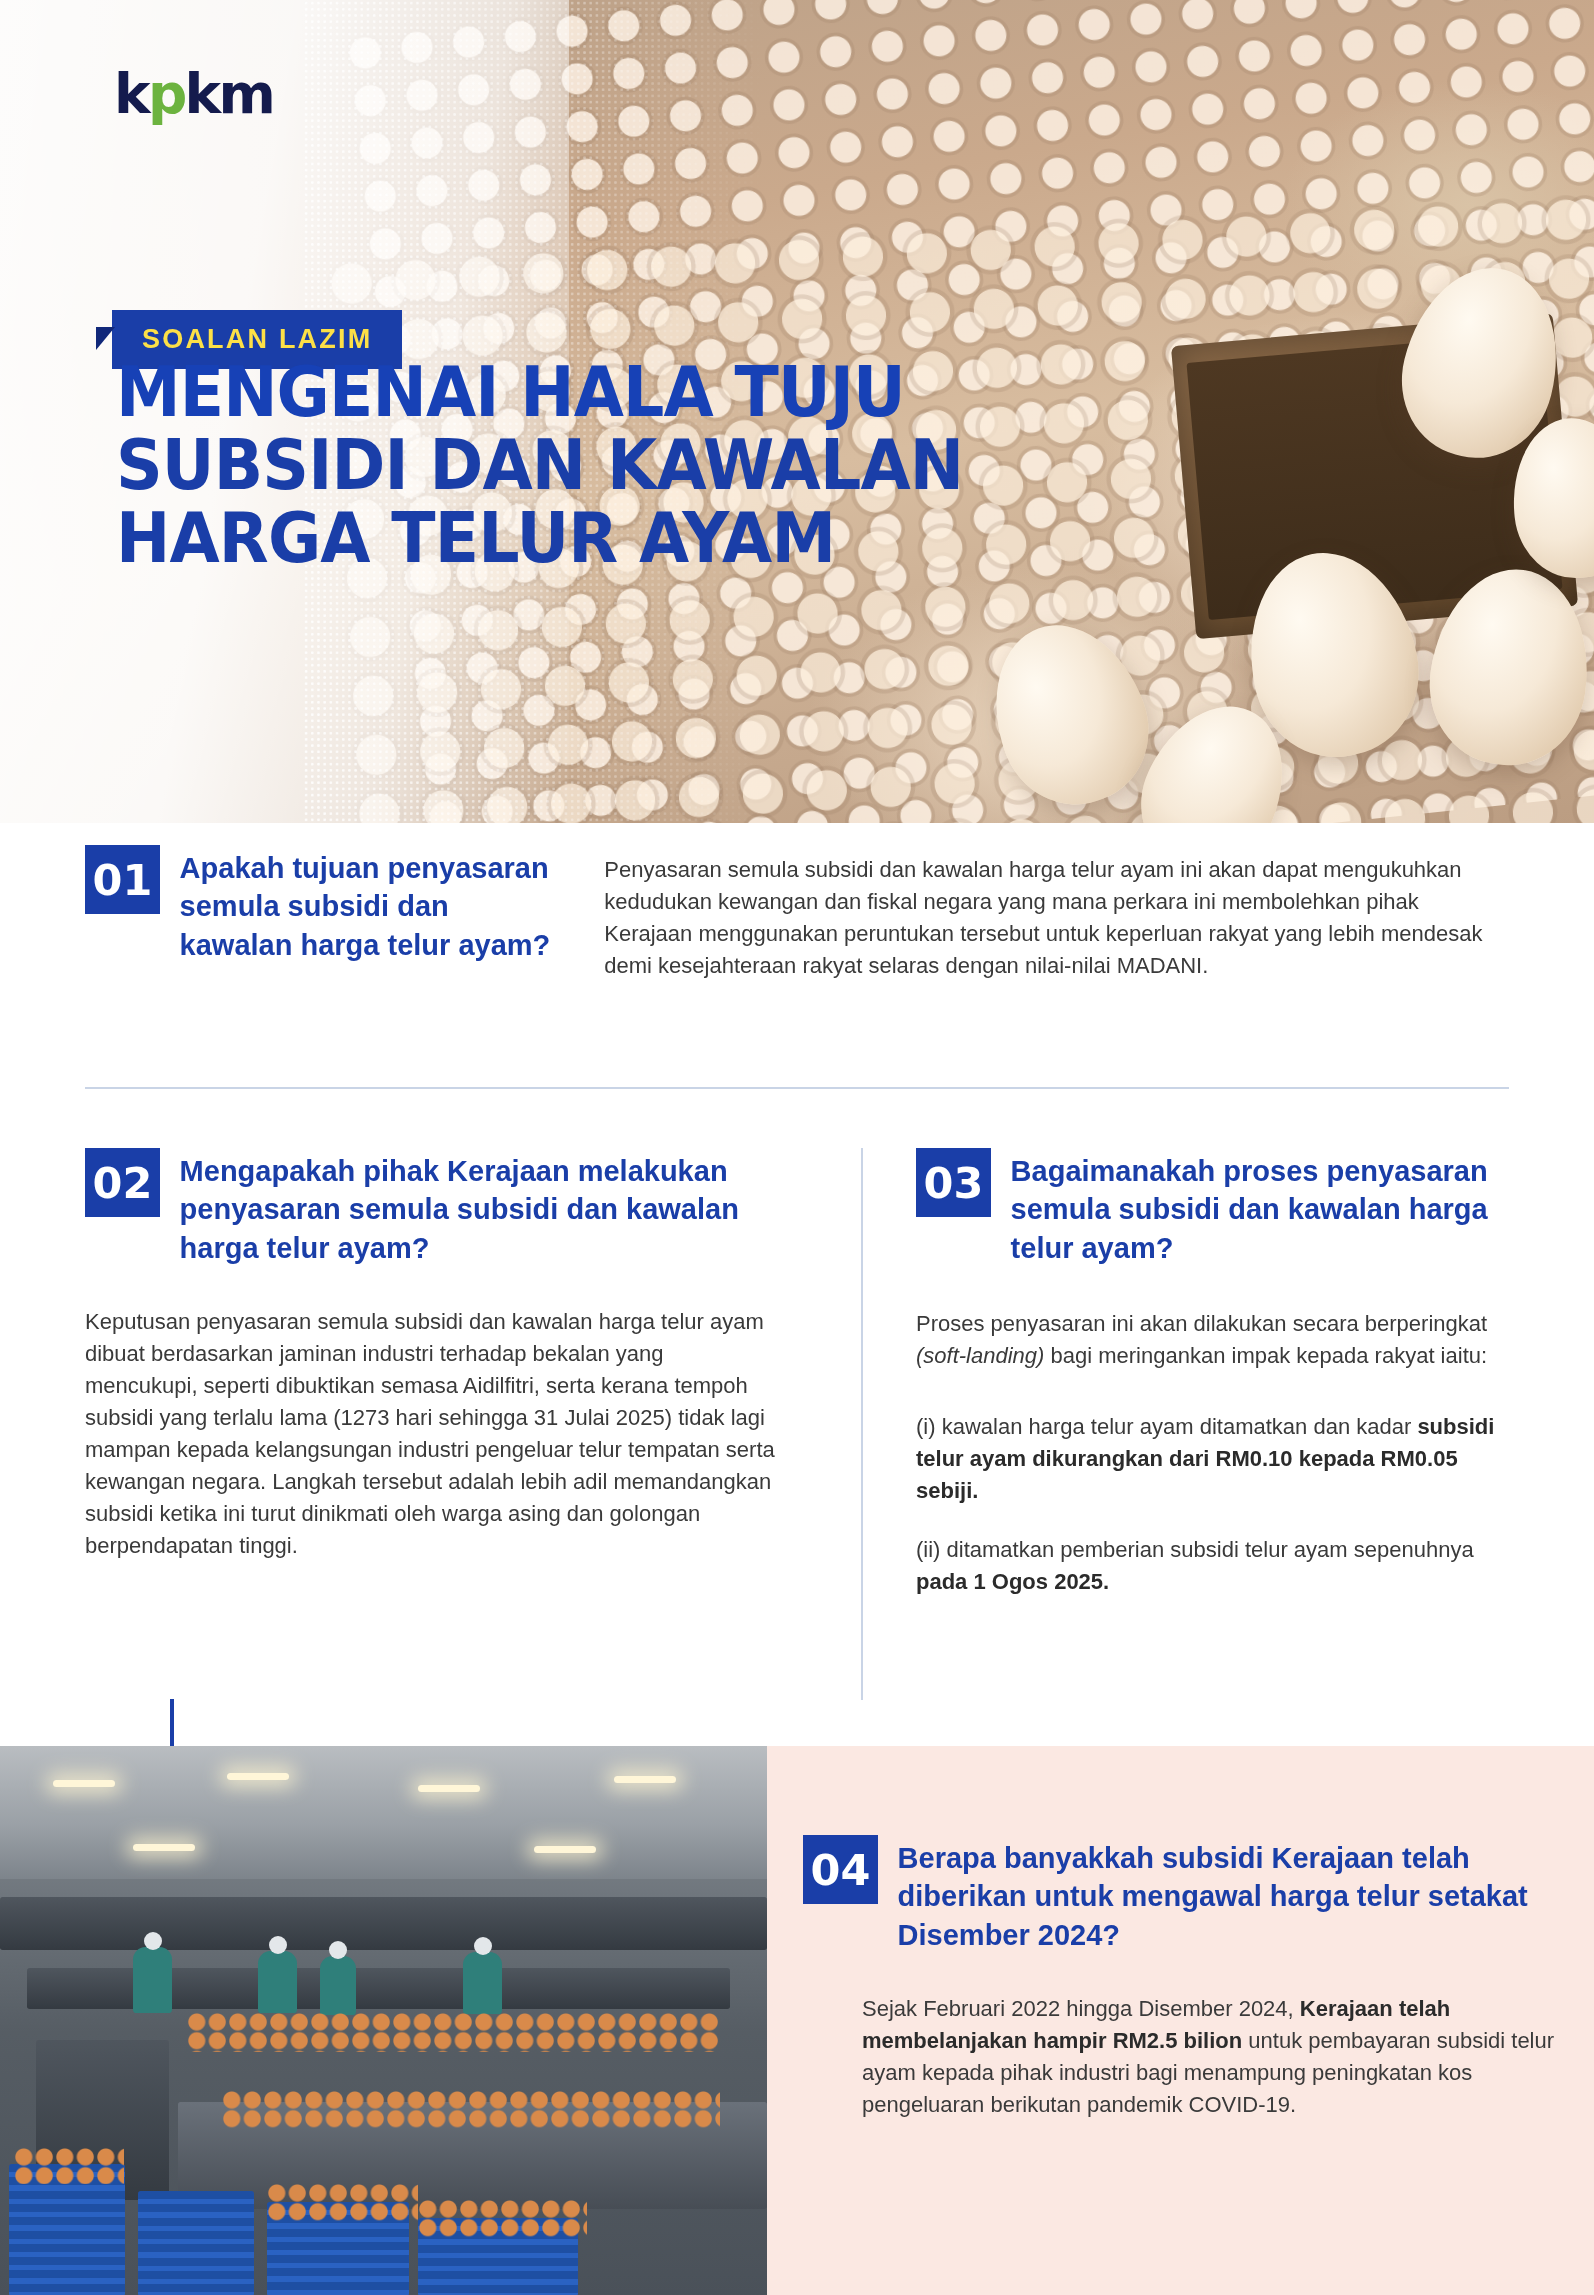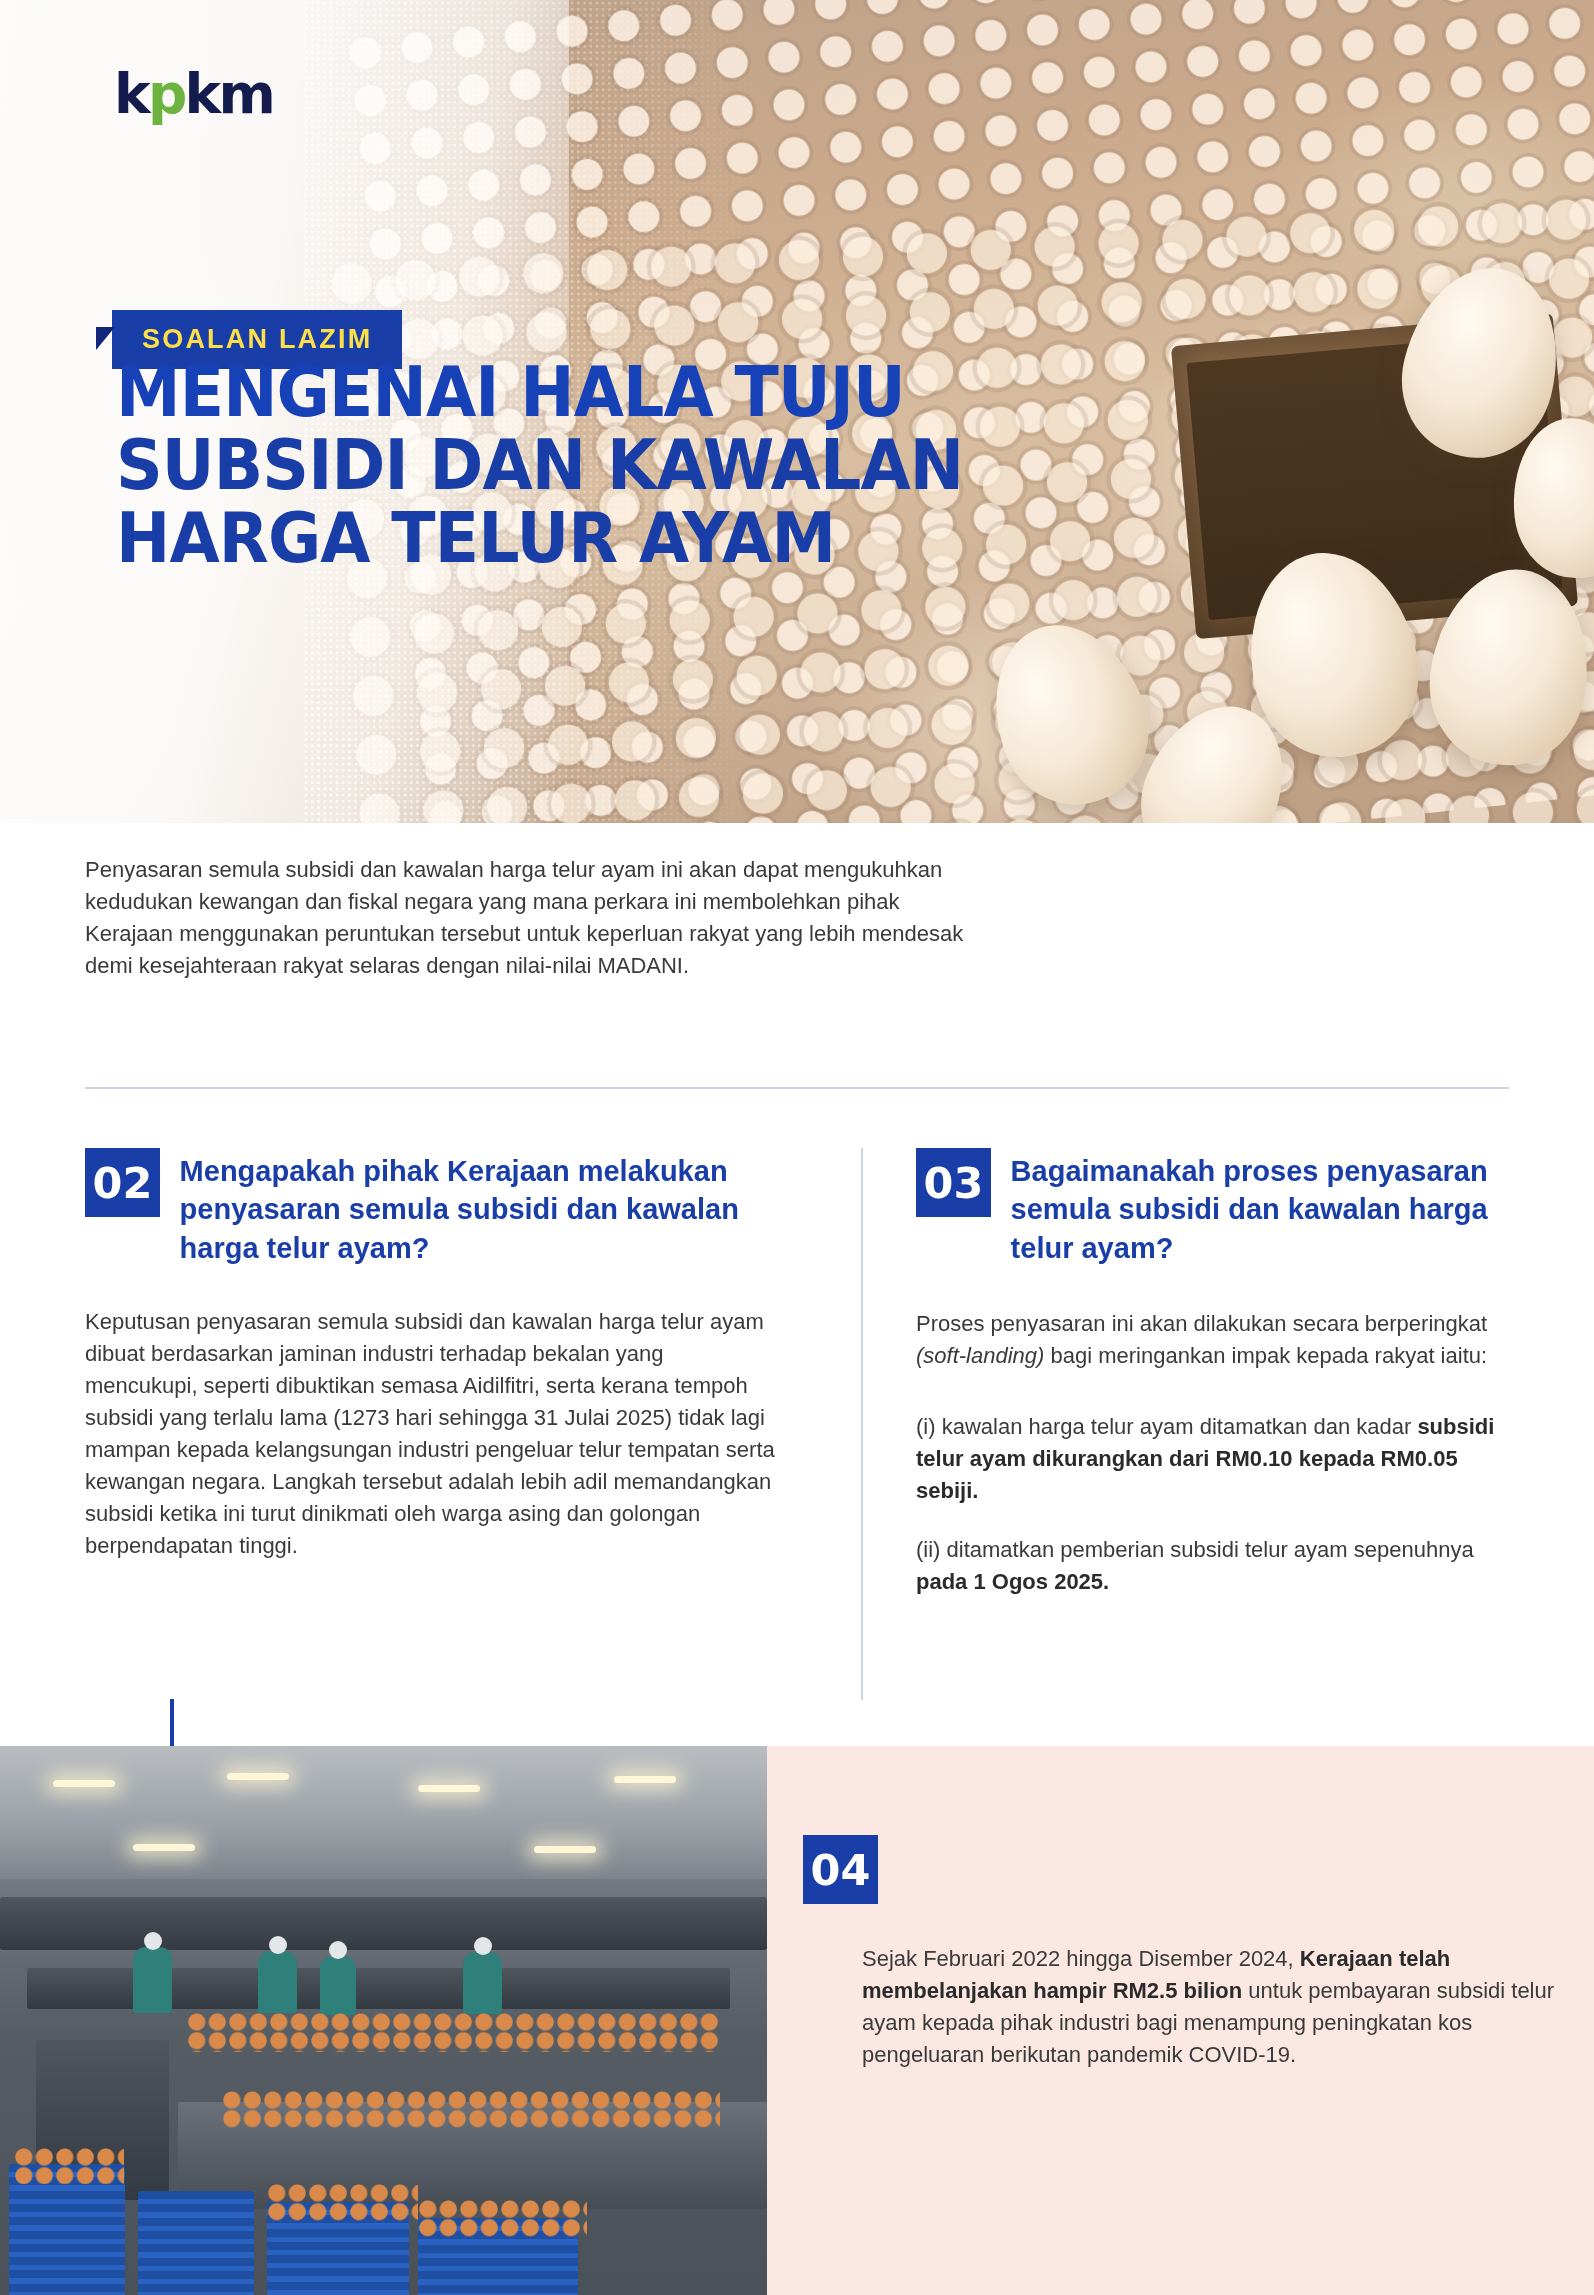--- a/index.html
+++ b/index.html
@@ -278,20 +278,26 @@
   <div class="hero-title">
     <div class="l1">MENGENAI HALA TUJU</div>
     <div class="l2">SUBSIDI DAN KAWALAN</div>
     <div class="l3">HARGA TELUR AYAM</div>
   </div>
 </div>
 
 <div class="q-block" style="left:85px; top:845px; width:1424px;">
   <div class="qbar" style="left:85px; top:854px; height:169px;"></div>
   <div style="display:flex; gap:36px; align-items:flex-start;">
+    <div style="width:485px;">
+      <div class="qhead">
+        <div class="qnum">01</div>
+        <div class="qtitle" style="width:378px;">Apakah tujuan penyasaran semula subsidi dan kawalan harga telur ayam?</div>
+      </div>
+    </div>
     <div class="body-text" style="width:908px; padding-top:9px;">Penyasaran semula subsidi dan kawalan harga telur ayam ini akan dapat mengukuhkan kedudukan kewangan dan fiskal negara yang mana perkara ini membolehkan pihak Kerajaan menggunakan peruntukan tersebut untuk keperluan rakyat yang lebih mendesak demi kesejahteraan rakyat selaras dengan nilai-nilai MADANI.</div>
   </div>
 </div>
 
 <div class="divider" style="left:85px; top:1087px; width:1424px;"></div>
 
 <div class="q-block" style="left:85px; top:1148px; width:676px;">
   <div class="qhead">
     <div class="qnum">02</div>
     <div class="qtitle" style="width:569px;">Mengapakah pihak Kerajaan melakukan penyasaran semula subsidi dan kawalan harga telur ayam?</div>
@@ -345,20 +351,21 @@
   <div class="tray-stack" style="left:418px; top:472px; width:160px; height:78px;"></div>
   <div class="eggs-row" style="left:267px; top:438px; width:151px; height:37px;"></div>
   <div class="eggs-row" style="left:418px; top:454px; width:169px; height:37px;"></div>
   <div class="eggs-row" style="left:14.2px; top:402px; width:110px; height:36px;"></div>
 </div>
 
 <div class="bottom-panel">
   <div class="q-block" style="position:absolute; left:36px; top:89px; width:765px;">
     <div class="qhead">
       <div class="qnum">04</div>
+      <div class="qtitle" style="width:658px;">Berapa banyakkah subsidi Kerajaan telah diberikan untuk mengawal harga telur setakat Disember 2024?</div>
     </div>
     <div class="body-text" style="width:738px; margin-top:39px; margin-left:59px;">
       <span>Sejak Februari 2022 hingga Disember 2024, </span><b>Kerajaan telah membelanjakan hampir RM2.5 bilion</b><span> untuk pembayaran subsidi telur ayam kepada pihak industri bagi menampung peningkatan kos pengeluaran berikutan pandemik COVID-19.</span>
     </div>
   </div>
   <div class="pagenum">
     <span>1/9</span>
   </div>
 </div>
 

